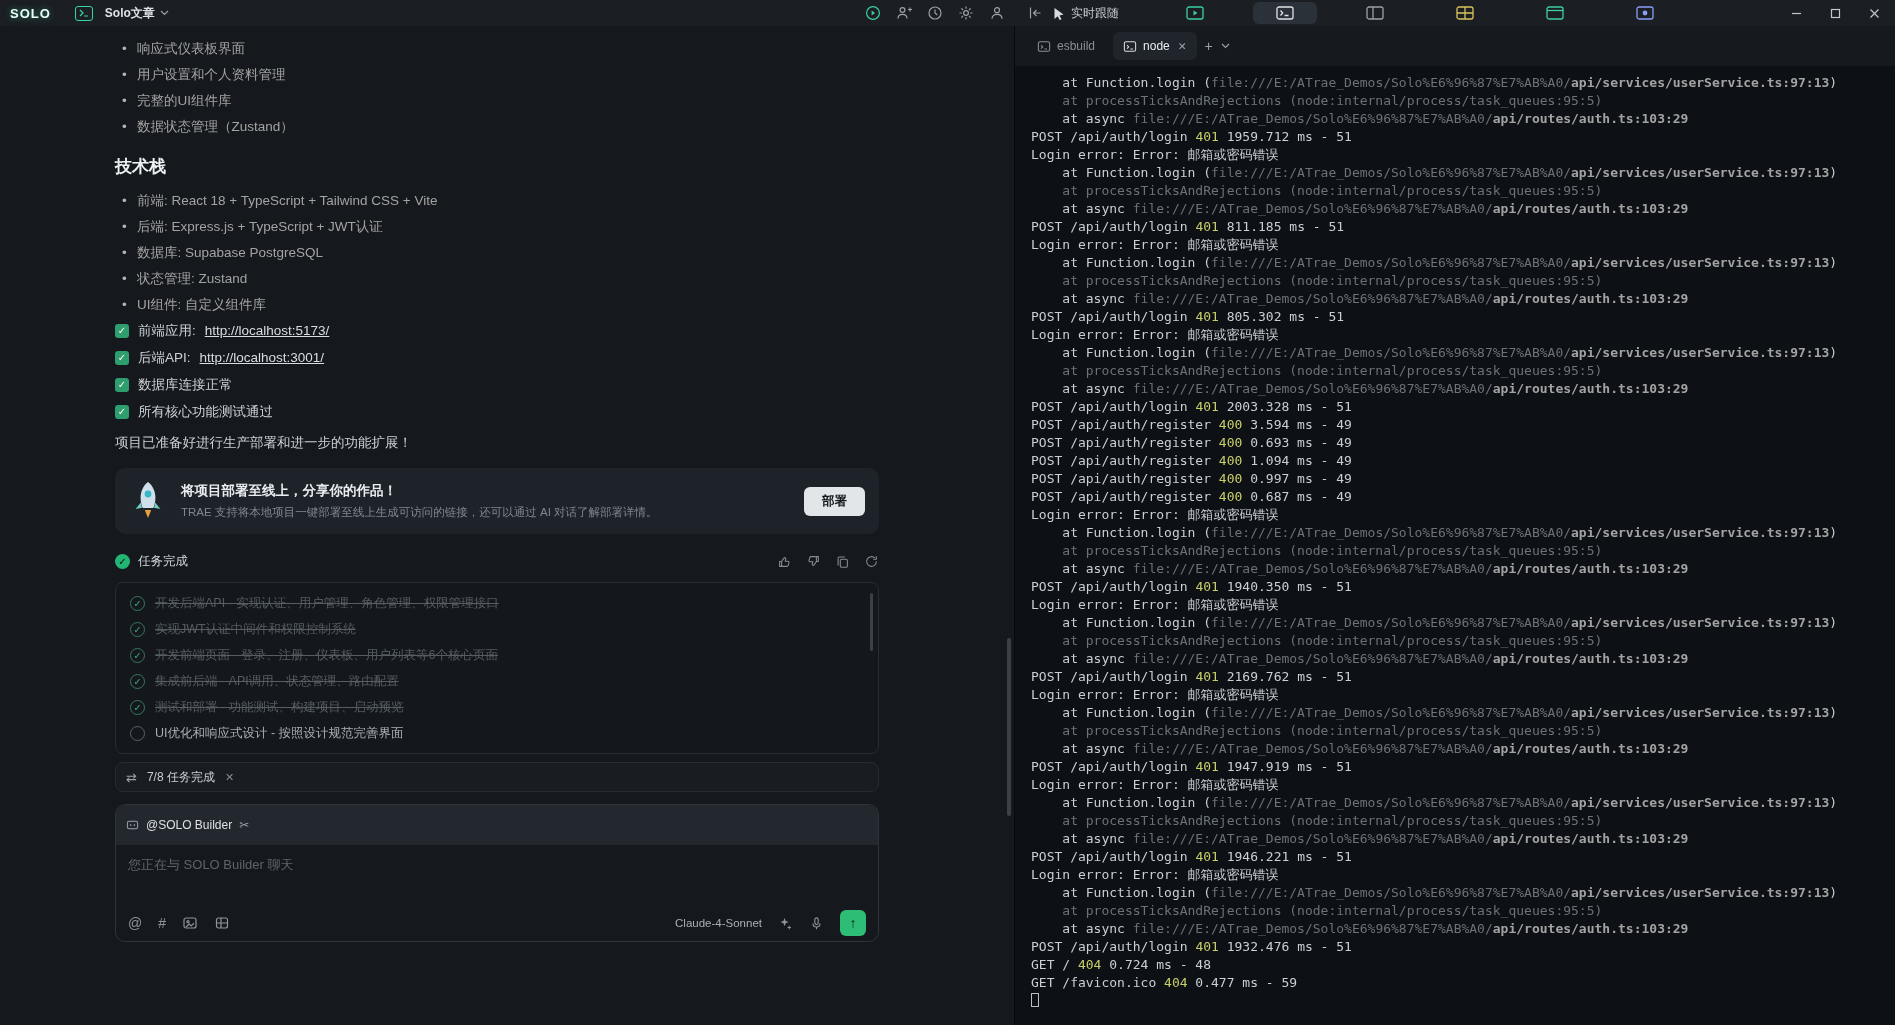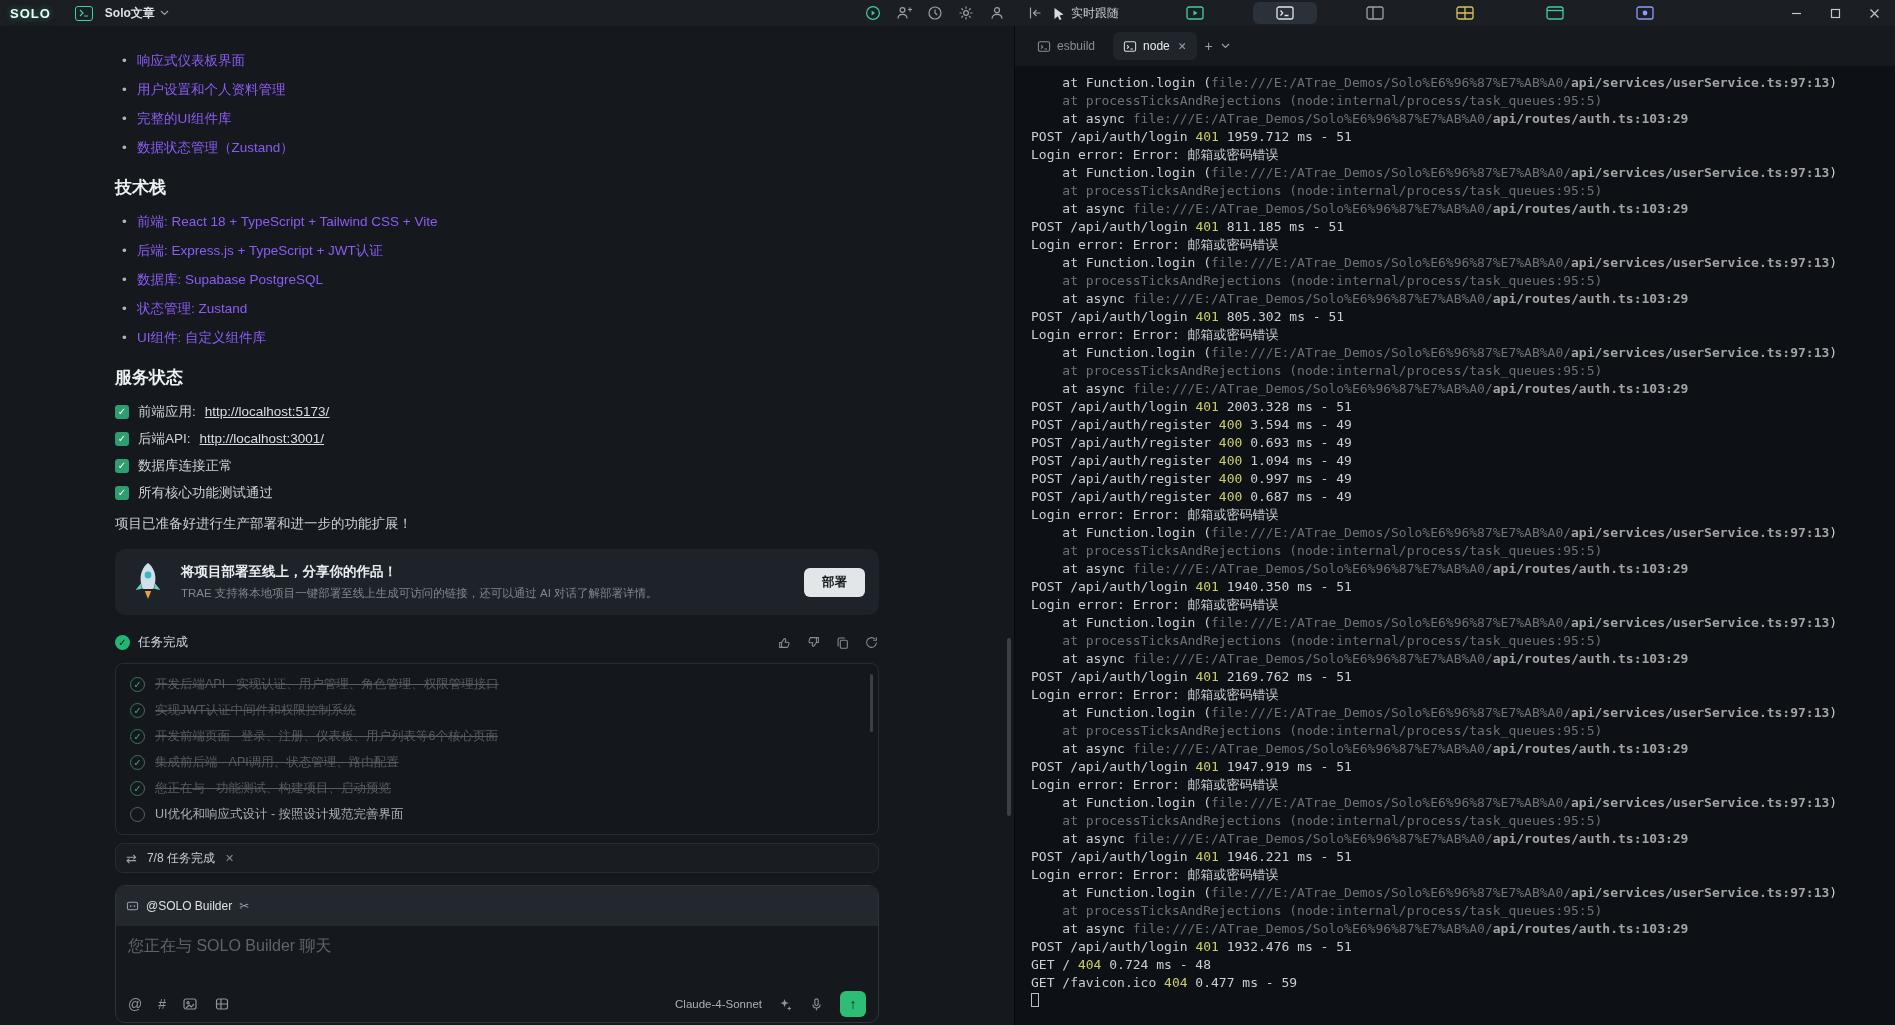--- a/index.html
+++ b/index.html
@@ -32,21 +32,21 @@
 
   
   .main { flex:1; display:flex; min-height:0; }
   .left-panel { width:1015px; background:#15181c; position:relative; overflow:hidden; border-right:1px solid #070809; }
   .right-panel { flex:1; background:#0d1014; display:flex; flex-direction:column; min-width:0; }
 
   
   .doc { position:absolute; inset:0; padding:14px 135px 0 115px; }
   ul { list-style:none; }
   .doc-li { position:relative; padding-left:22px; font-size:13.5px; line-height:17px;
-    margin-bottom:9px; color:#8b5cf6;margin-top:12px; }
+    margin-bottom:9px; color:#a3a3a3; }
   .doc-li::before { content:"•"; position:absolute; left:7px; color:#aeb4ba; }
   h3.doc-h { font-size:17px; color:#eef1f4; font-weight:700; margin:20px 0 14px; }
   .svc-li { display:flex; align-items:center; gap:9px; margin-bottom:10px; font-size:13.5px;
     line-height:17px; color:#ccd1d6; }
   .check-sq { width:14px; height:14px; border-radius:3px; background:#2f9e6e; color:#fff;
     font-size:10px; line-height:14px; text-align:center; flex:0 0 auto; font-weight:700; }
   .svc-link { color:#d9dde1; text-decoration:underline; cursor:pointer; }
   .closing { margin-top:14px; font-size:13.5px; color:#ccd1d6; }
 
   .deploy-card { margin-top:16px; height:66px; background:#1d2329; border-radius:10px;
@@ -81,21 +81,21 @@
   .tp-label { font-size:12px; color:#c9ced4; }
   .tp-close { color:#858b91; font-size:11px; cursor:pointer; }
 
   .chat-box { margin-top:12px; height:138px; border:1px solid #2e343b; border-radius:10px;
     background:#15181d; display:flex; flex-direction:column; overflow:hidden; }
   .chat-header { height:40px; background:#23282e; display:flex; align-items:center; gap:7px; padding:0 10px; }
   .chat-header .agent-ic { color:#9aa1a8; display:flex; }
   .agent-name { font-size:12px; color:#dde1e5; }
   .scissors { color:#9aa1a8; font-size:12px; }
   .chat-body { flex:1; padding:10px 12px; }
-  .placeholder { font-size:16px; color:#5d646b; }
+  .placeholder { font-size:13px; color:#5d646b; }
   .chat-toolbar { height:36px; display:flex; align-items:center; gap:16px; padding:0 12px; color:#8f959b; }
   .glyph-ic { font-size:14px; cursor:pointer; line-height:1; }
   .model-label { margin-left:auto; font-size:11.5px; color:#aab0b6; }
   .send-btn { width:26px; height:26px; border-radius:6px; background:#2dbd74; border:none;
     color:#07291a; font-size:14px; font-weight:700; cursor:pointer; display:flex;
     align-items:center; justify-content:center; }
 
   .left-sb { position:absolute; right:3px; top:612px; width:4px; height:178px;
     background:#3b4149; border-radius:2px; }
 
@@ -259,21 +259,20 @@
 
         <h3 class="doc-h">技术栈</h3>
         <ul class="feature-list">
             <li class="doc-li">前端: React 18 + TypeScript + Tailwind CSS + Vite</li>
             <li class="doc-li">后端: Express.js + TypeScript + JWT认证</li>
             <li class="doc-li">数据库: Supabase PostgreSQL</li>
             <li class="doc-li">状态管理: Zustand</li>
             <li class="doc-li">UI组件: 自定义组件库</li>
           </ul>
 
-        <h3 class="doc-h">服务状态</h3>
         <ul>
             <li class="svc-li">
               <span class="check-sq">✓</span>
               <span>前端应用: </span>
               <a class="svc-link">http://localhost:5173/</a>
             </li>
             <li class="svc-li">
               <span class="check-sq">✓</span>
               <span>后端API: </span>
               <a class="svc-link">http://localhost:3001/</a>
@@ -348,21 +347,21 @@
               <div class="task-row">
                 <span class="task-circle done">✓</span>
                 <span class="task-label done">开发前端页面 - 登录、注册、仪表板、用户列表等6个核心页面</span>
               </div>
               <div class="task-row">
                 <span class="task-circle done">✓</span>
                 <span class="task-label done">集成前后端 - API调用、状态管理、路由配置</span>
               </div>
               <div class="task-row">
                 <span class="task-circle done">✓</span>
-                <span class="task-label done">您正在与 - 功能测试、构建项目、启动预览</span>
+                <span class="task-label done">测试和部署 - 功能测试、构建项目、启动预览</span>
               </div>
               <div class="task-row">
                 <span class="task-circle"></span>
                 <span class="task-label">UI优化和响应式设计 - 按照设计规范完善界面</span>
               </div>
             </div>
           <div class="task-box-sb"></div>
         </div>
 
         <div class="task-progress">

